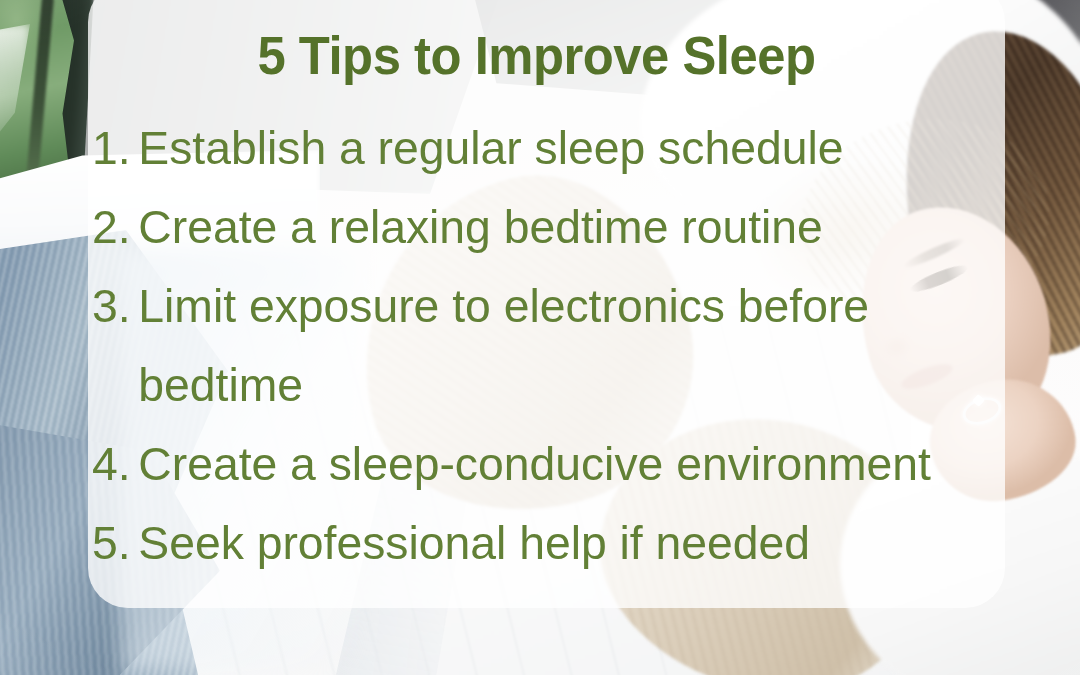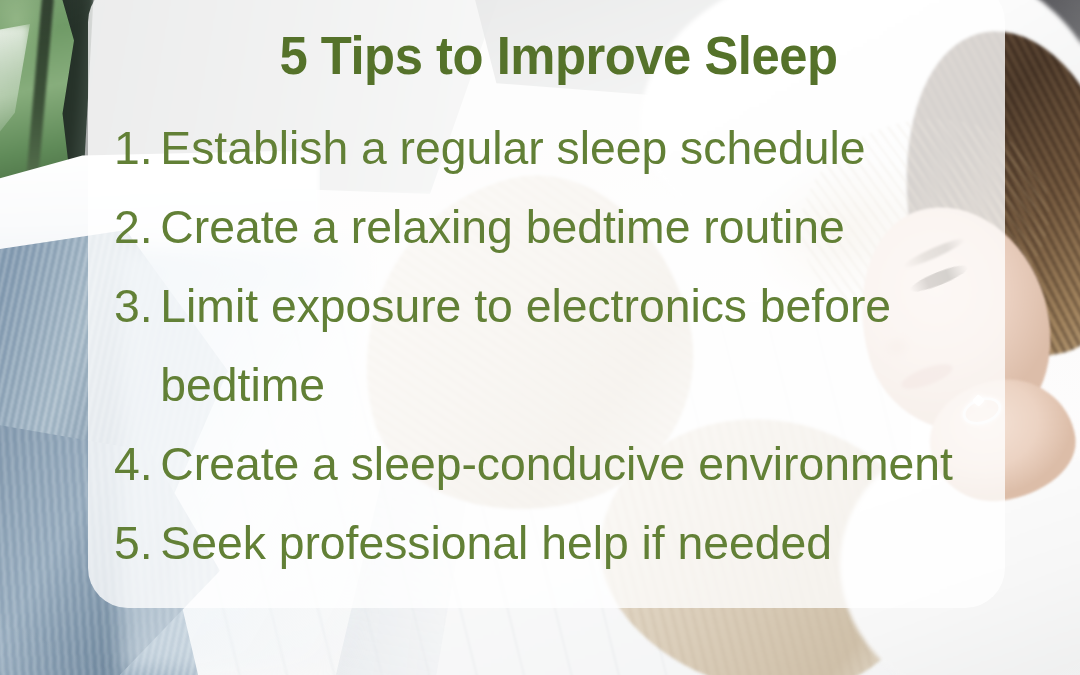--- a/index.html
+++ b/index.html
@@ -241,21 +241,21 @@
     position:absolute;
     left:88px;top:-18px;width:917px;height:626px;
     background:rgba(255,255,255,.78);
     border-radius:40px;
     backdrop-filter:blur(.5px);
   }
 
   
   .content{
     position:absolute;
-    left:100px;top:0;width:917px;height:608px;
+    left:78px;top:0;width:917px;height:608px;
     padding:0;
   }
   .title{
     position:absolute;left:0;top:26px;width:917px;
     text-align:center;
     font-size:54px;
     font-weight:bold;
     letter-spacing:-.5px;
     line-height:1.08;
     color:#55722a;

